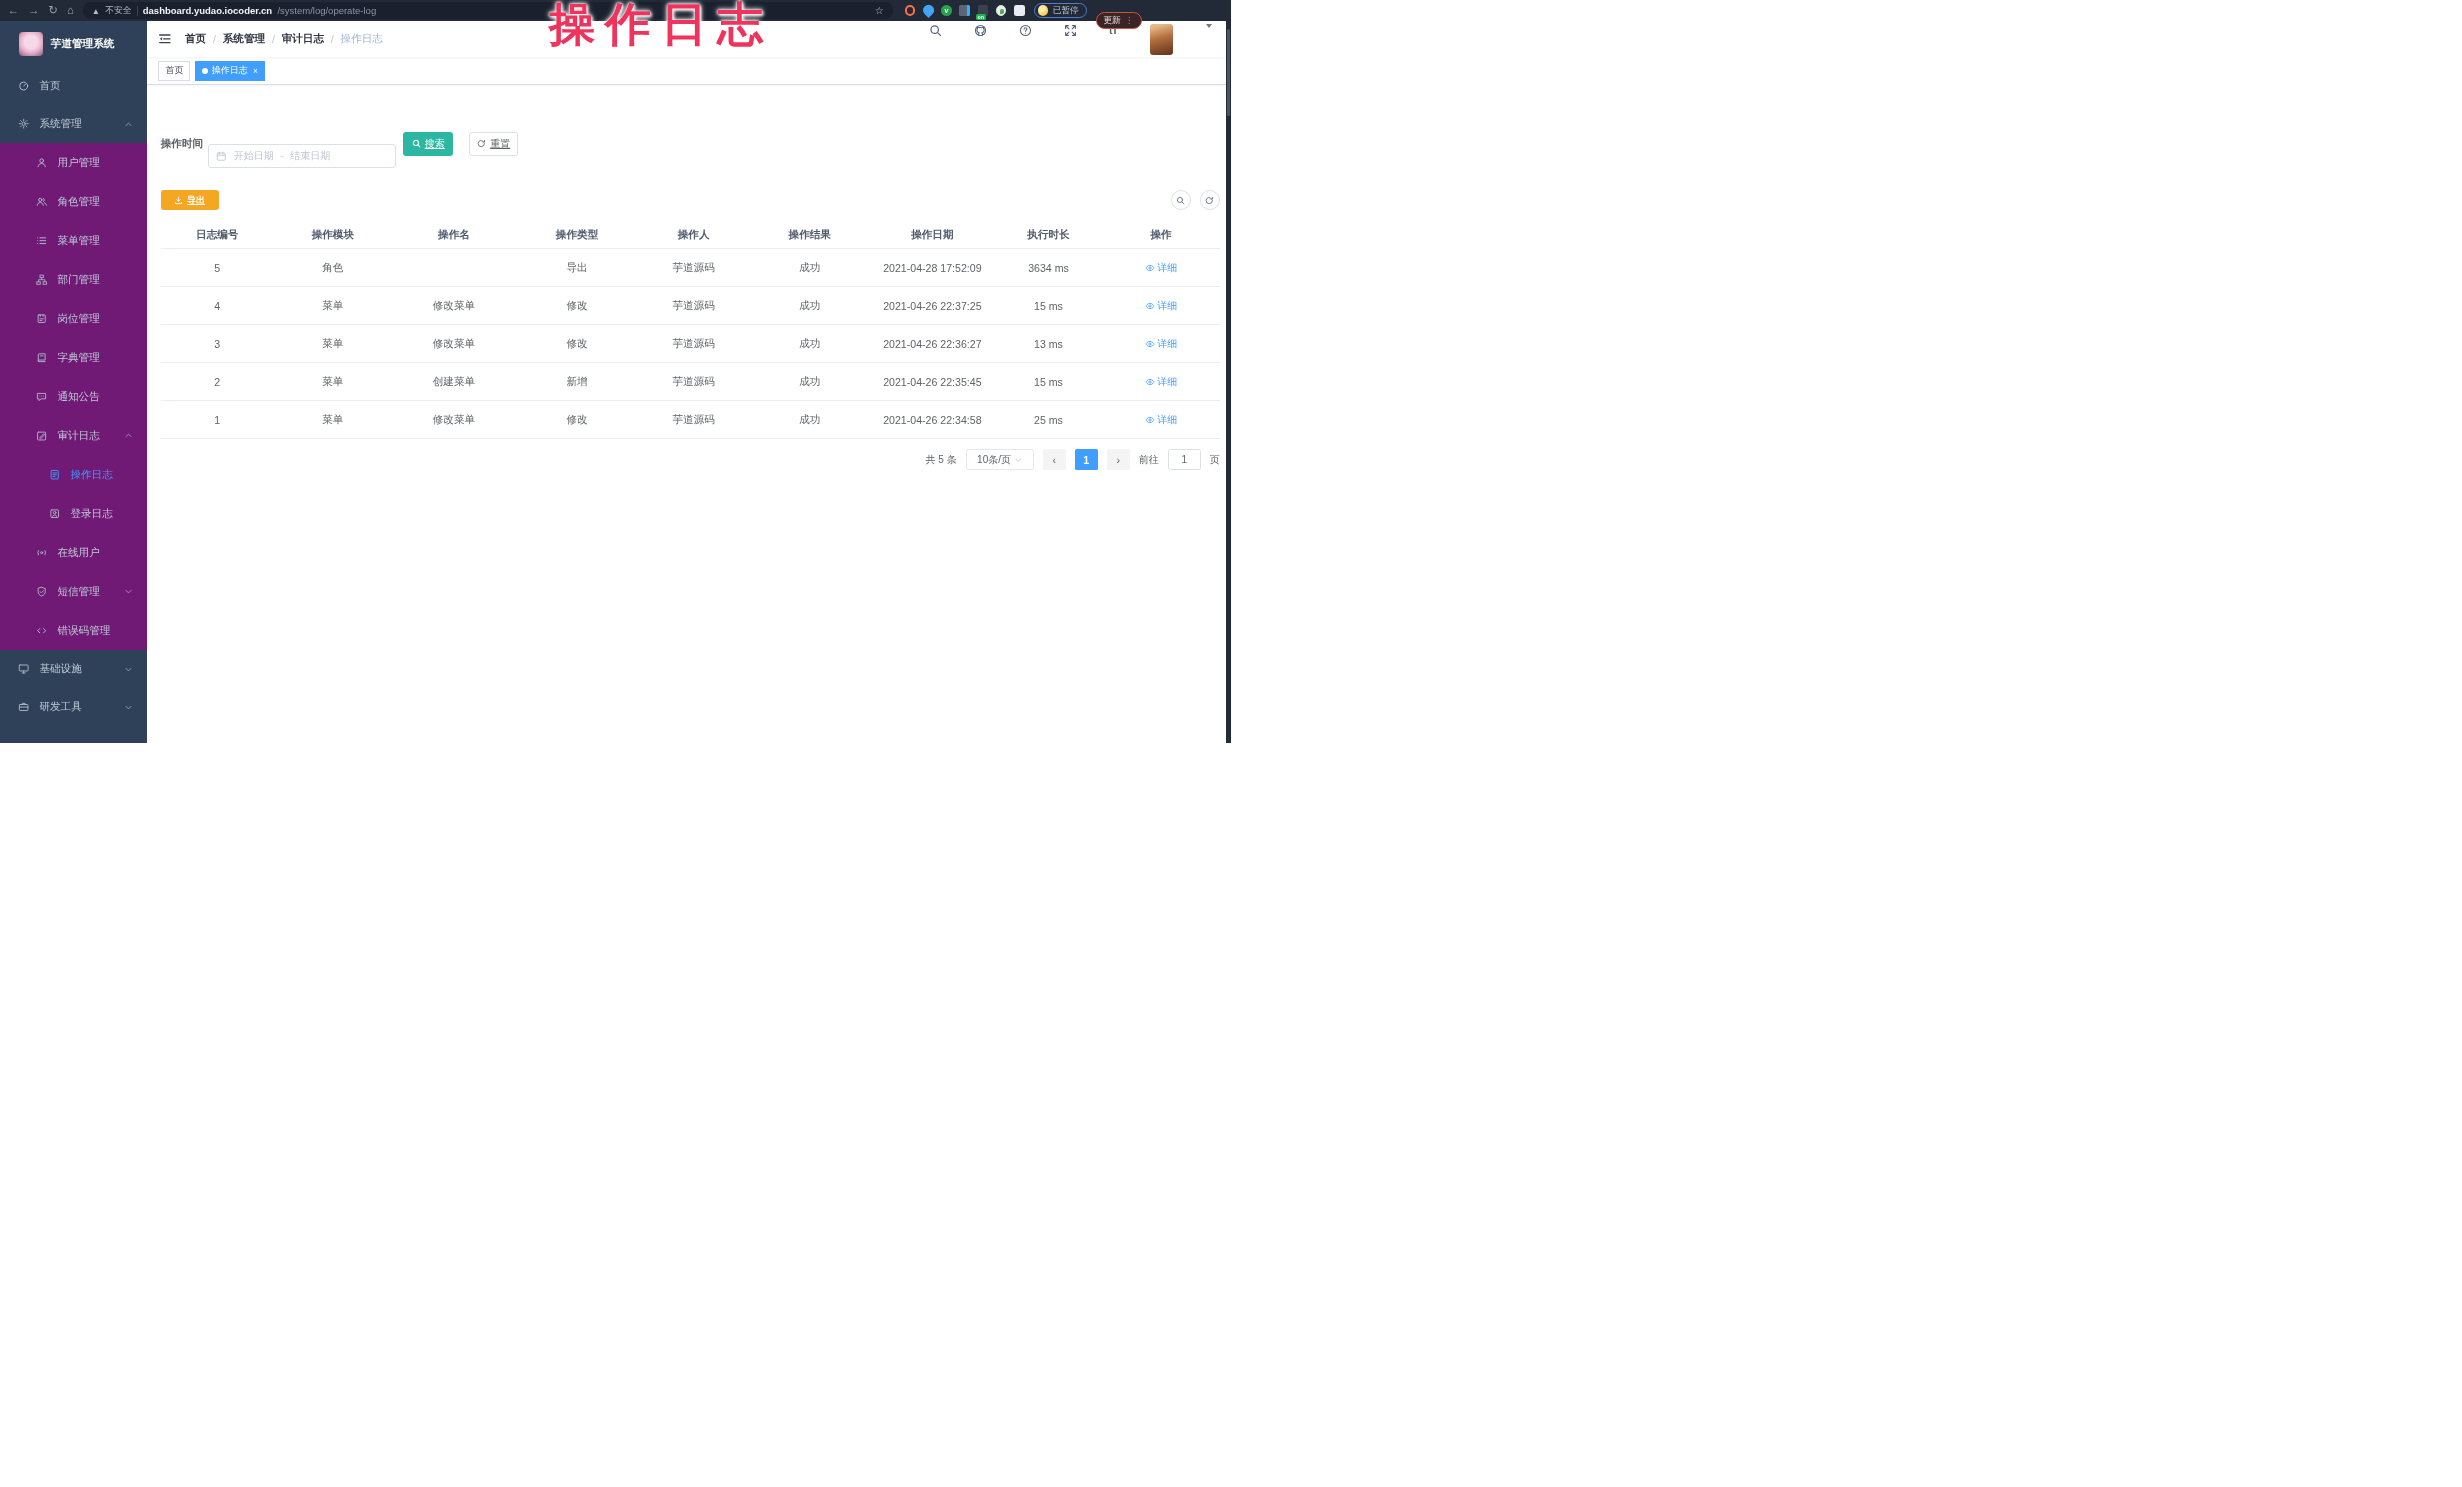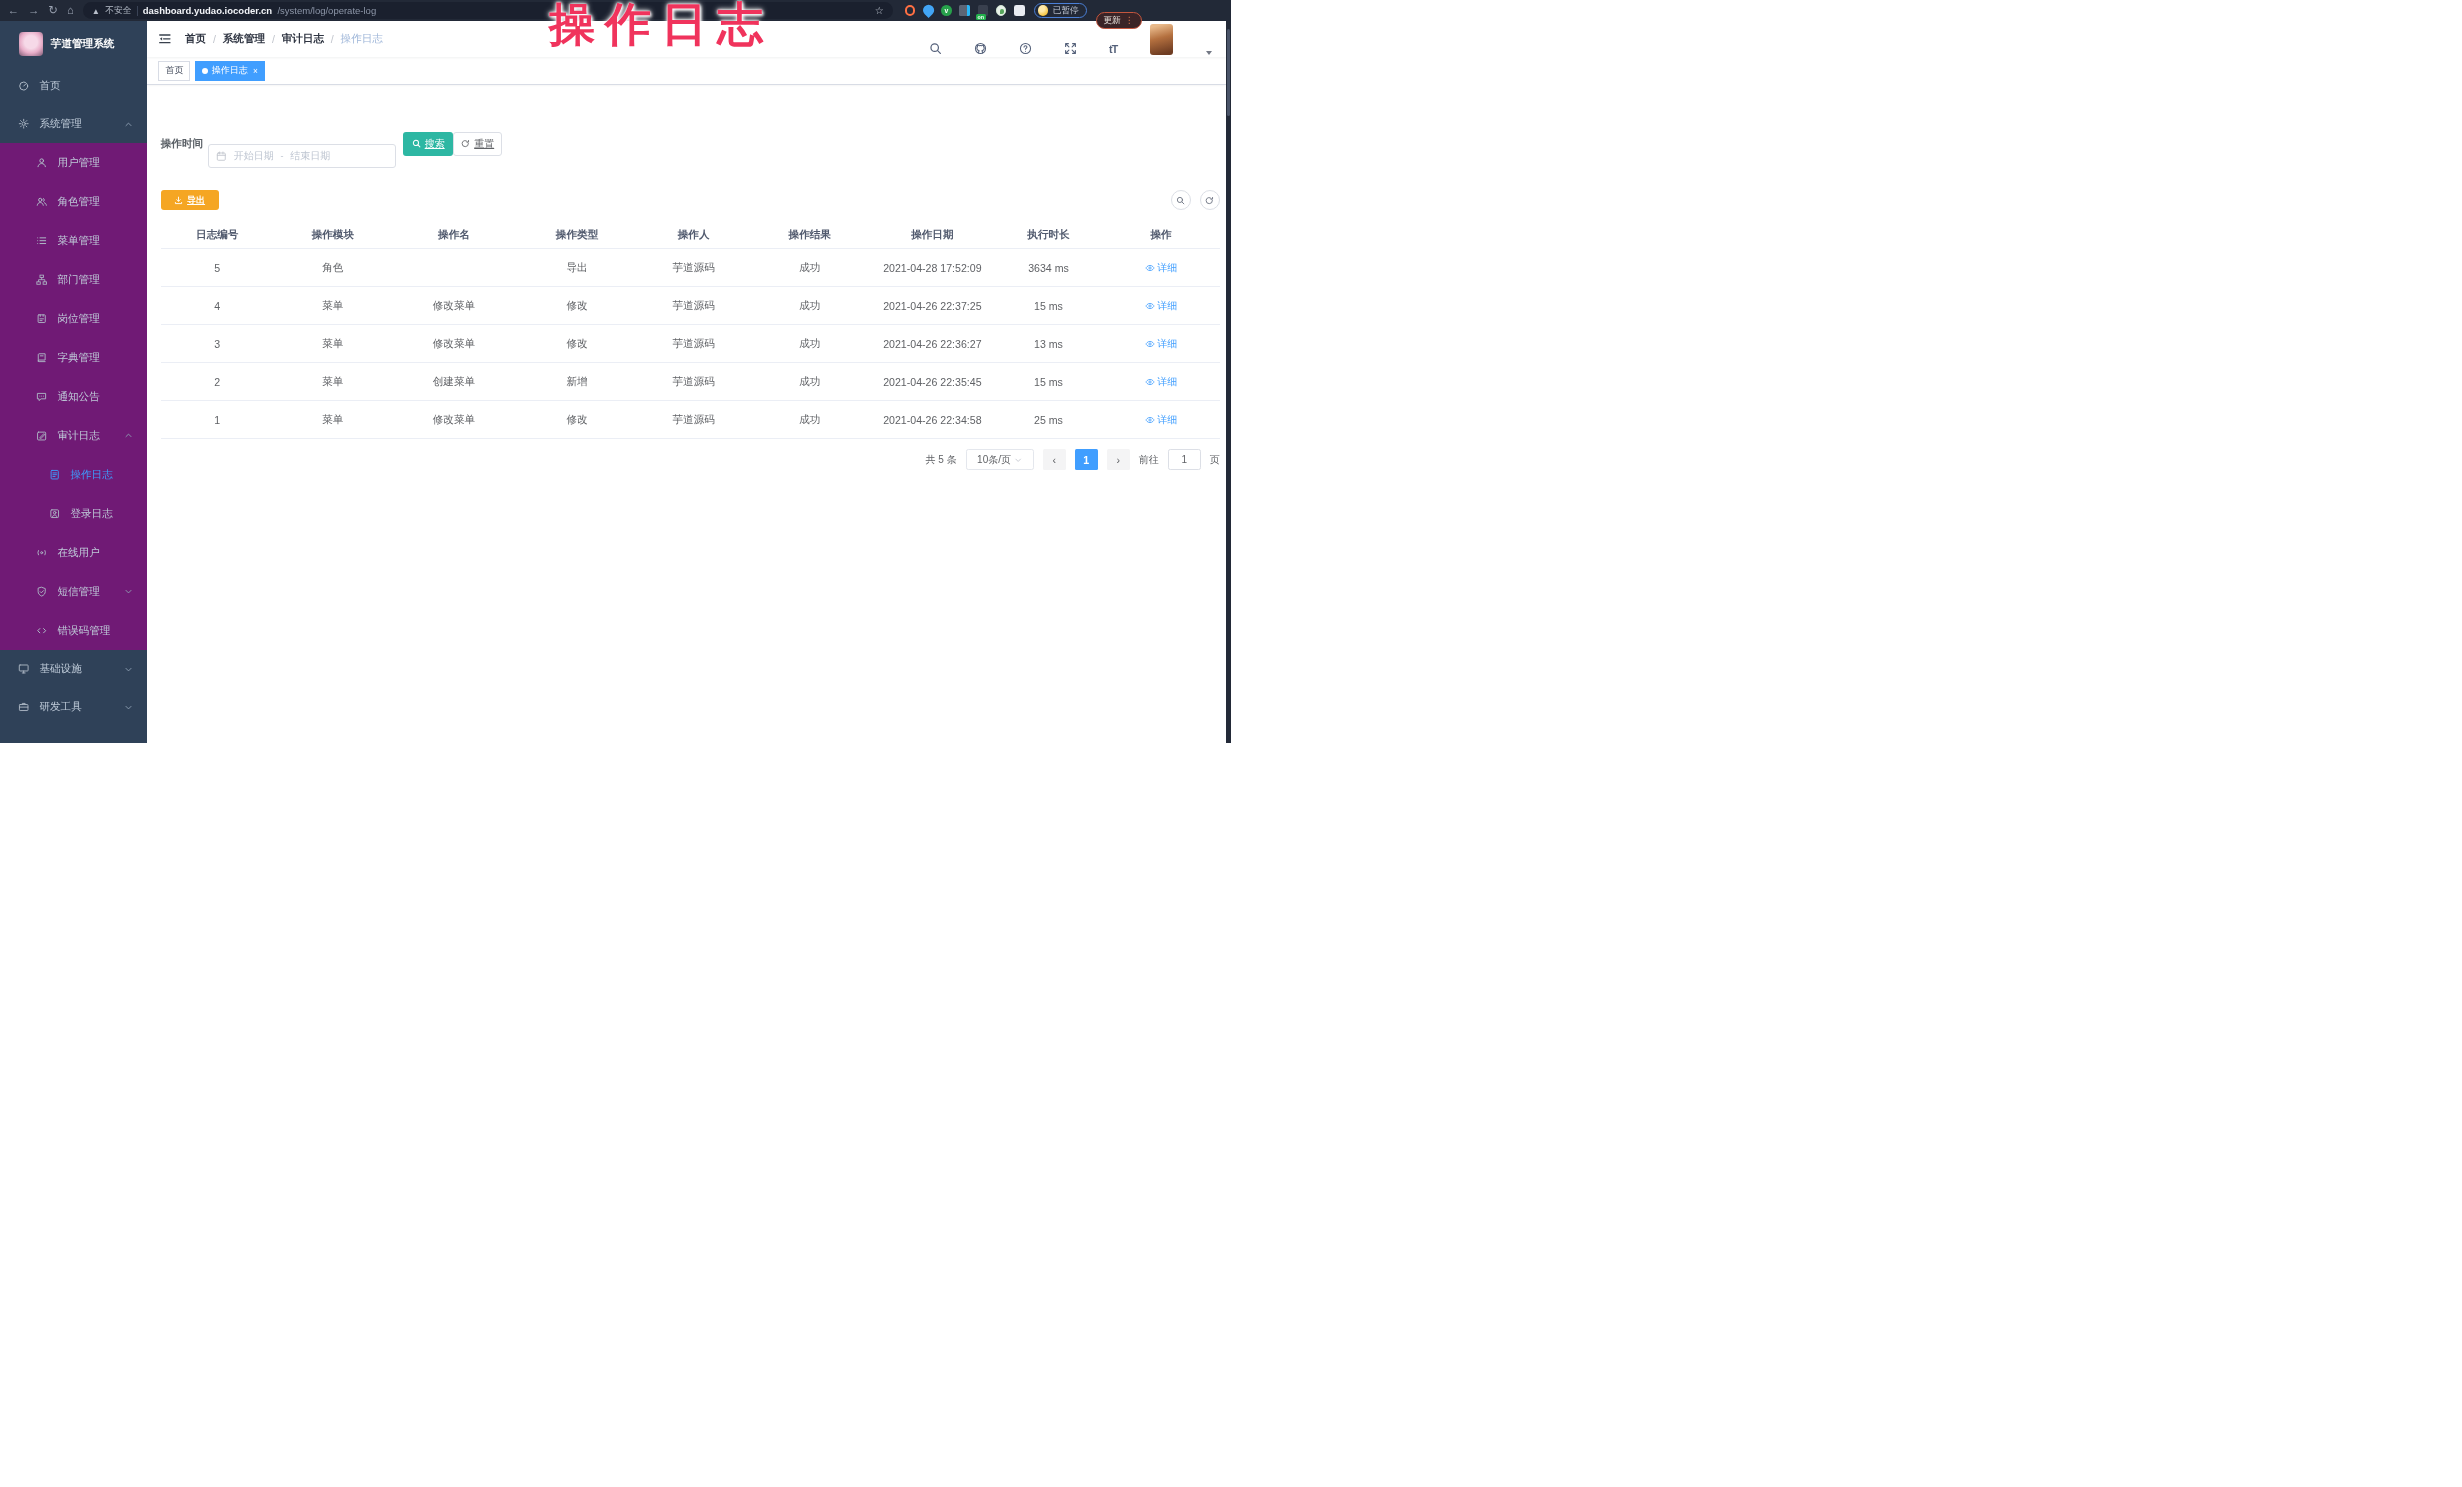--- a/index.html
+++ b/index.html
@@ -64,21 +64,21 @@
 
   
   .navbar { position:absolute; left:147px; top:21px; right:5.3px; height:36px; background:#fff;
             box-shadow:0 0.8px 3px rgba(0,21,41,.08); display:flex; align-items:center; z-index:5; }
   .hamburger { padding:0 11.4px; cursor:pointer; }
   .hamburger svg { width:13.7px; height:13.7px; color:#39414d; }
   .breadcrumb { display:flex; align-items:center; gap:6.8px; font-size:10.6px; margin-left:1.5px; }
   .bc { color:#2f3542; font-weight:600; cursor:pointer; }
   .bc-sep { color:#c0c4cc; }
   .bc-last { color:#9db5d8; font-weight:400; }
-  .nav-right { margin-left:auto; display:flex; align-items:flex-end; gap:32px; padding-right:13.7px; }
+  .nav-right { margin-left:auto; display:flex; align-items:flex-start; gap:32px; padding-right:13.7px; }
   .nav-right svg { width:13px; height:13px; color:#55617a; cursor:pointer; }
   .fontsz { font-size:10.6px; font-weight:700; color:#55617a; cursor:pointer; letter-spacing:-0.8px; }
   .avatar { width:23px; height:31px; border-radius:3px; cursor:pointer;
             background:linear-gradient(165deg,#e8b98a 10%,#b4703f 45%,#6e3c22 90%); }
   .caret { width:0; height:0; border-left:3.4px solid transparent; border-right:3.4px solid transparent;
            border-top:4.2px solid #737885; margin-left:1.5px; cursor:pointer; }
 
   
   .tagsbar { position:absolute; left:147px; top:57px; right:5.3px; height:28px; background:#fff;
              border-bottom:0.8px solid #d8dce5; box-shadow:0 0.8px 2.3px rgba(0,0,0,.06);
@@ -390,21 +390,21 @@
       <span class="dsep">-</span>
       <span class="ph">结束日期</span>
     </div>
     <div class="btn btn-search" style="margin-left:7.6px;">
       <svg viewBox="0 0 16 16" fill="none" stroke="currentColor" stroke-width="1.8" stroke-linecap="round">
           <circle cx="7" cy="7" r="4.6"></circle>
           <path d="M10.6 10.6L14 14"></path>
         </svg>
       <span>搜索</span>
     </div>
-    <div class="btn btn-reset" style="margin-left:0;">
+    <div class="btn btn-reset" style="margin-left:16px;">
       <svg viewBox="0 0 16 16" fill="none" stroke="currentColor" stroke-width="1.5" stroke-linecap="round" stroke-linejoin="round">
           <path d="M13.2 8A5.2 5.2 0 112 8a5.2 5.2 0 019.5-2.9"></path>
           <path d="M13.4 2.6v3h-3"></path>
         </svg>
       <span>重置</span>
     </div>
   </div>
 
   <div class="toolrow">
     <div class="btn btn-export">

